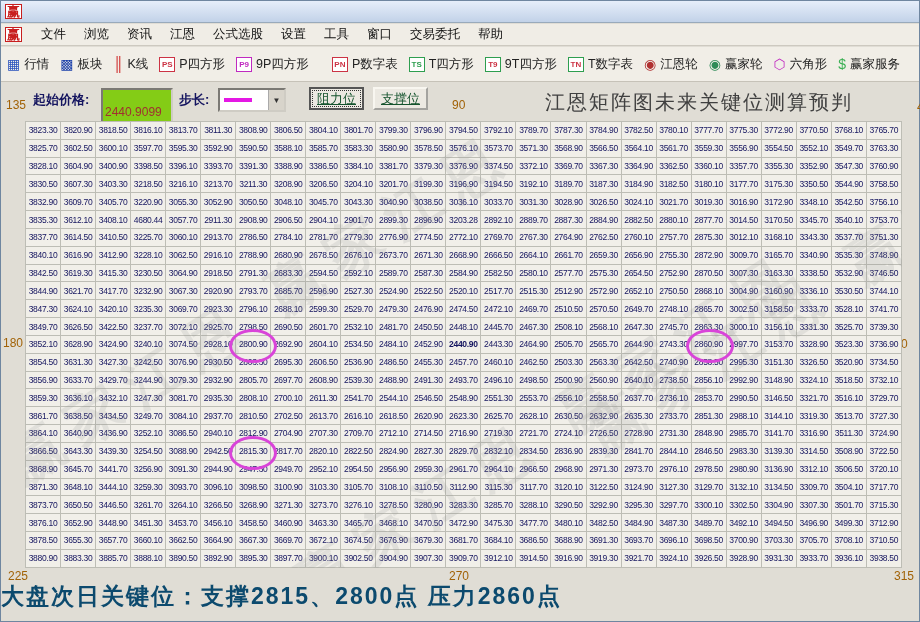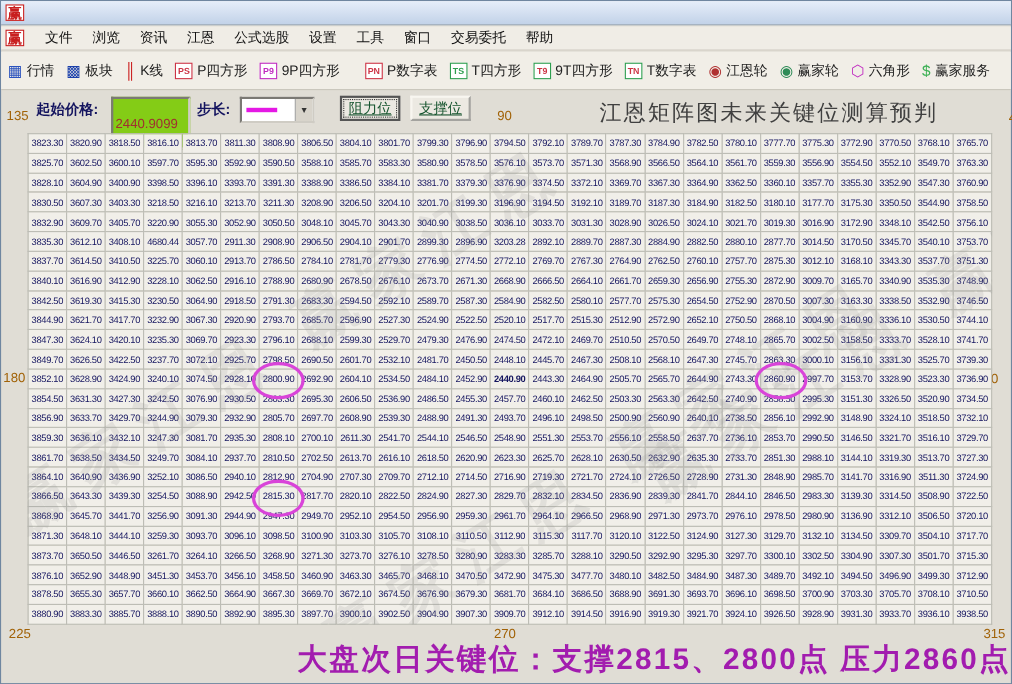--- a/index.html
+++ b/index.html
@@ -56,22 +56,22 @@
   td.hi{background:#ffff00;color:#b22222;}
   td.center{background:var(--center-bg);color:#fff;font-weight:bold;}
   .circle{position:absolute;width:42px;height:28px;border:3px solid #d944d9;border-radius:50%;
     z-index:6;pointer-events:none;}
   
   .wm{position:absolute;left:24px;top:120px;width:877px;height:447px;overflow:hidden;
     pointer-events:none;z-index:4;}
   .wm-band{position:absolute;font-size:56px;font-weight:bold;color:#8f8f8f;opacity:0.16;
     transform:rotate(-33deg);white-space:nowrap;letter-spacing:14px;}
   
-  .footer{position:absolute;left:0;top:580px;width:100%;text-align:right;font-size:27px;
-    font-weight:bold;color:#a21caf;letter-spacing:2px;z-index:2;}
+  .footer{position:absolute;left:0;top:580px;width:100%;text-align:left;font-size:23px;
+    font-weight:bold;color:#0c4a6e;letter-spacing:2px;z-index:2;}
 </style>
 </head>
 <body>
 
 <div class="win">
 
   <div class="titlebar">
     <span class="logo">赢</span>
   </div>
 

